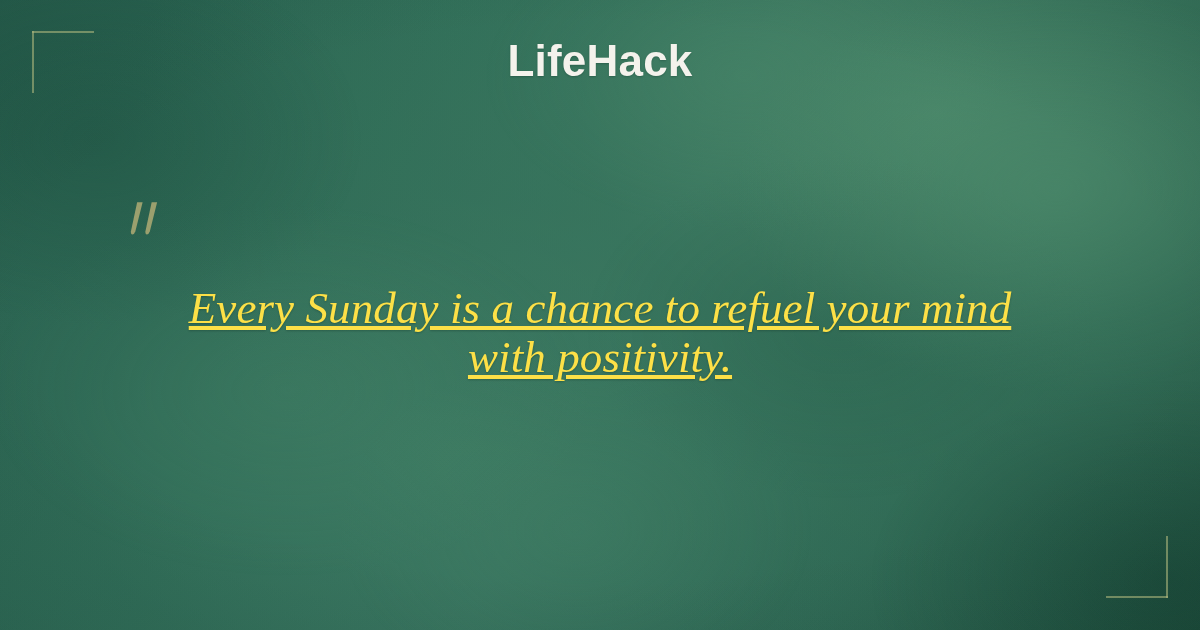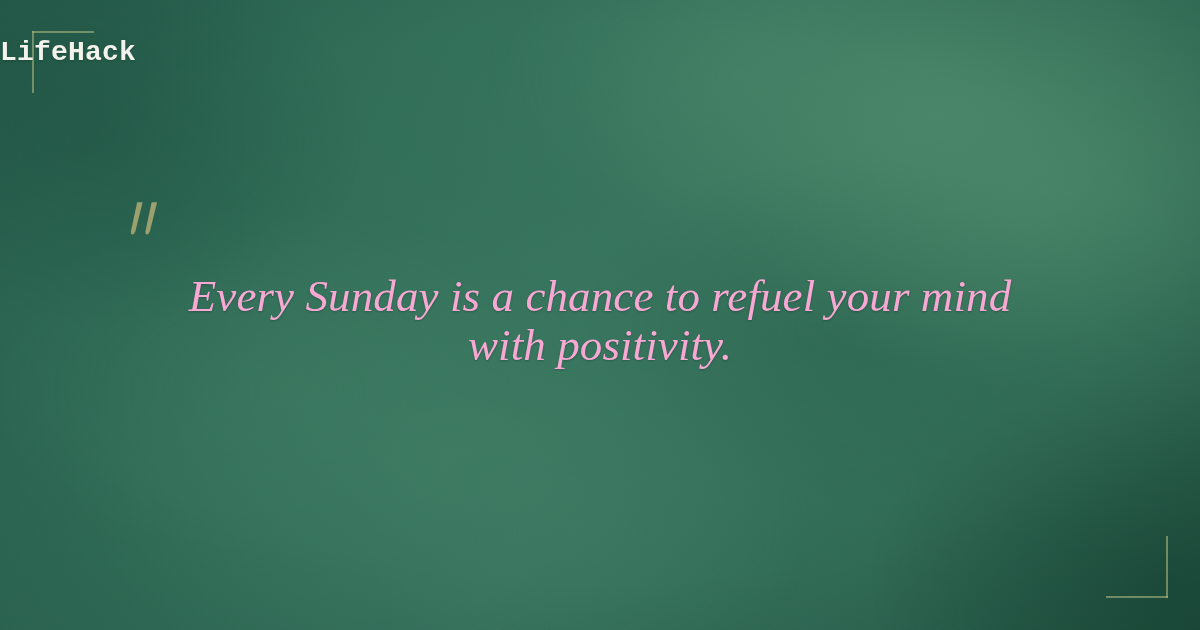--- a/index.html
+++ b/index.html
@@ -72,22 +72,23 @@
   .corner-br { left: 1106px; top: 536px; }
   .corner-br::before { left: 0; bottom: 0; width: 62px; height: 2px; }
   .corner-br::after  { right: 0; top: 0; width: 2px; height: 62px; }
 
   
   .brand {
     position: absolute;
     top: 39px;
     left: 0;
     width: 1200px;
-    font-family: Liberation Mono, monospace;
-    font-size: 28px;
+    text-align: center;
+    font-family: Liberation Sans, sans-serif;
+    font-size: 44px;
     font-weight: 700;
     letter-spacing: 0.2px;
     color: #f4f2ec;
     line-height: 1;
     text-shadow: 0 1px 2px rgba(12,42,32,0.28);
   }
 
   
   .quote-mark {
     position: absolute;
@@ -99,29 +100,30 @@
 
   
   .quote-block {
     position: absolute;
     left: 150px;
     top: 268px;
     width: 900px;
     text-align: center;
   }
   .quote-text {
-    margin: 4px;
+    margin: 16px;
     font-family: "Liberation Serif", "DejaVu Serif", serif;
     font-style: italic;
     font-weight: 400;
     font-size: 45px;
     line-height: 49px;
-    color: #f9a8d4;
+    color: #fde047;
     letter-spacing: 0.1px;
     text-shadow: 0 1px 2px rgba(10,40,30,0.30);
+    text-decoration: underline;
   }
 </style>
 </head>
 <body>
 
 <div id="canvas">
 
   <div class="bg-layer bg-base"></div>
   <div class="bg-layer bg-blobs"></div>
   <div class="bg-layer bg-vignette"></div>

